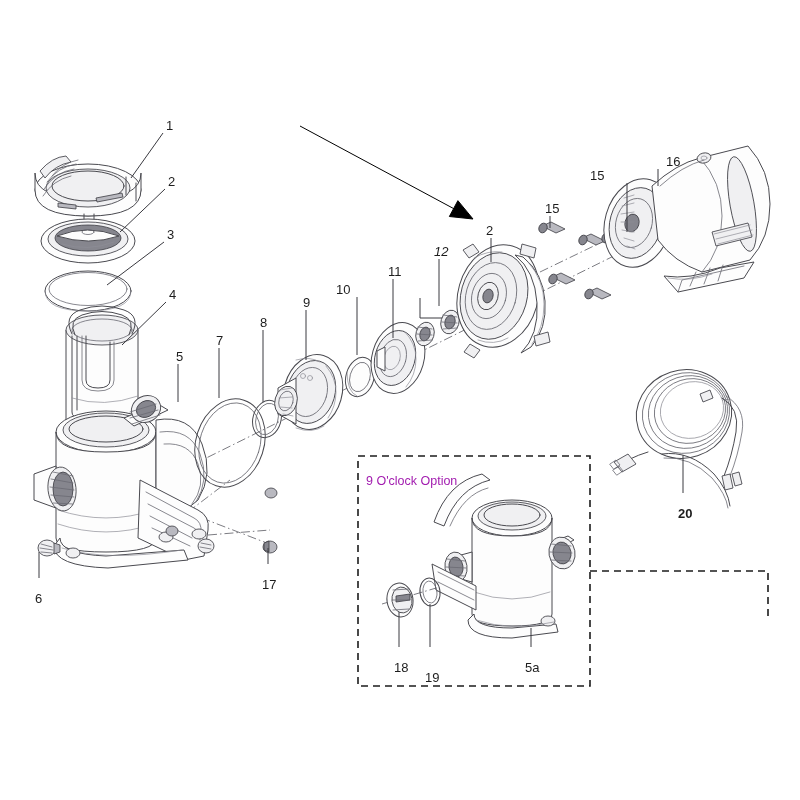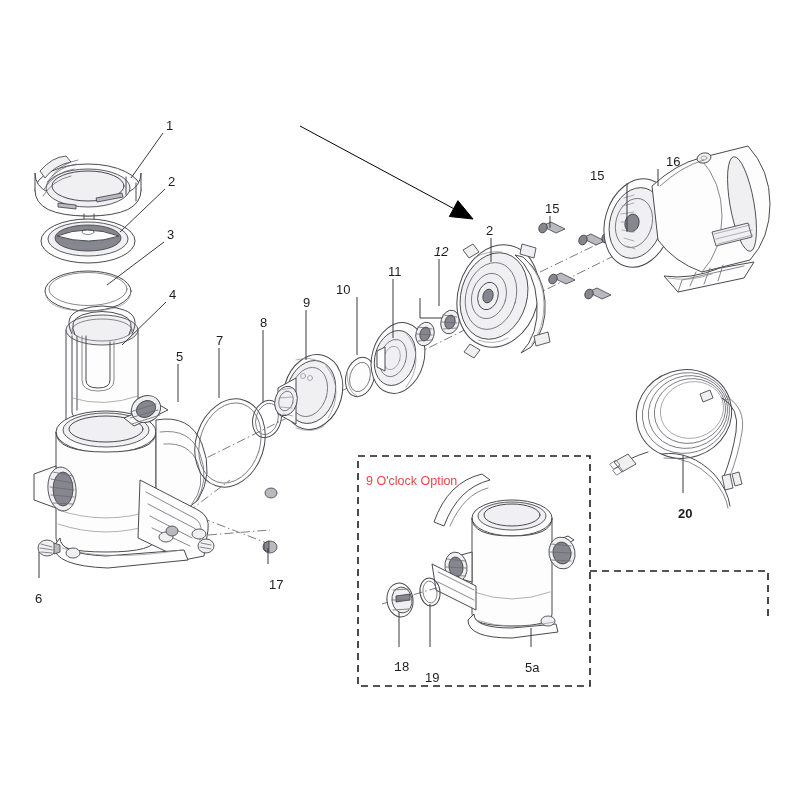--- a/index.html
+++ b/index.html
@@ -41,21 +41,21 @@
     font-size: 13px;
     color: #1d1d1d;
     white-space: nowrap;
     line-height: 1;
     user-select: none;
   }
   .inset-title {
     position: absolute;
     font-family: "Liberation Sans", sans-serif;
     font-size: 12.5px;
-    color: #ef4444;
+    color: #a21caf;
     white-space: nowrap;
     line-height: 1;
   }
 </style>
 </head>
 <body>
 
 <div id="diagram-root">
 
   <svg id="diagram-svg" viewBox="0 0 800 800" xmlns="http://www.w3.org/2000/svg">
@@ -403,22 +403,22 @@
       <div class="label-text" style="left: 216px; top: 334px;">7</div>
       <div class="label-text" style="left: 260px; top: 316px;">8</div>
       <div class="label-text" style="left: 303px; top: 296px;">9</div>
       <div class="label-text" style="left: 336px; top: 283px;">10</div>
       <div class="label-text" style="left: 388px; top: 265px;">11</div>
       <div class="label-text" style="left: 434px; top: 245px; font-style: italic;">12</div>
       <div class="label-text" style="left: 486px; top: 224px;">2</div>
       <div class="label-text" style="left: 545px; top: 202px;">15</div>
       <div class="label-text" style="left: 590px; top: 169px;">15</div>
       <div class="label-text" style="left: 666px; top: 155px;">16</div>
-      <div class="label-text" style="left: 262px; top: 578px; margin-left: 7px;">17</div>
+      <div class="label-text" style="left: 262px; top: 578px;">17</div>
       <div class="label-text" style="left: 678px; top: 507px; font-weight: bold;">20</div>
-      <div class="label-text" style="left: 394px; top: 661px; font-family: Liberation Mono, monospace;">18</div>
+      <div class="label-text" style="left: 394px; top: 661px;">18</div>
       <div class="label-text" style="left: 425px; top: 671px;">19</div>
       <div class="label-text" style="left: 525px; top: 661px;">5a</div>
     </div>
 
   <div class="inset-title" style="left:366px; top:475px;">9 O'clock Option</div>
 
 </div>
 
 </body></html>

